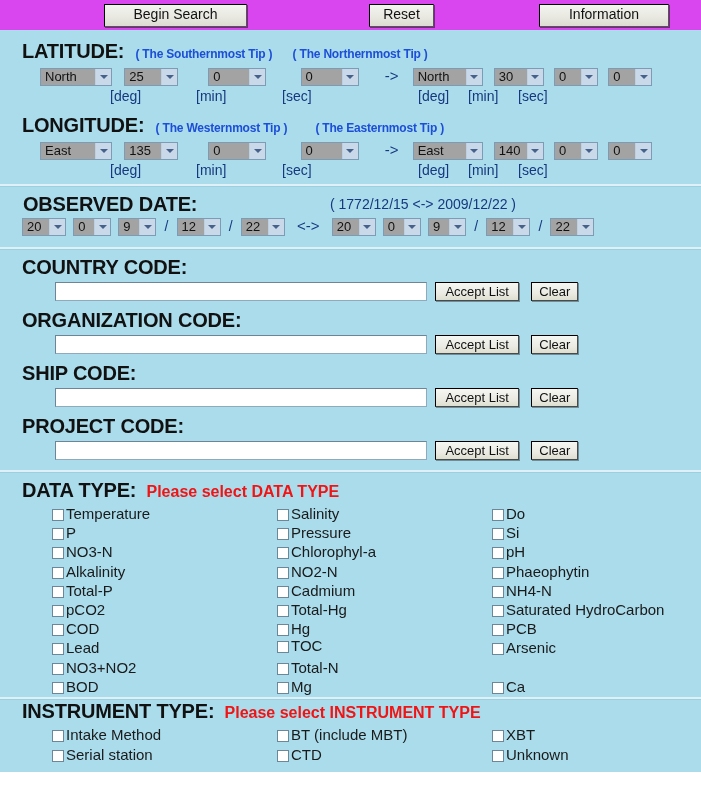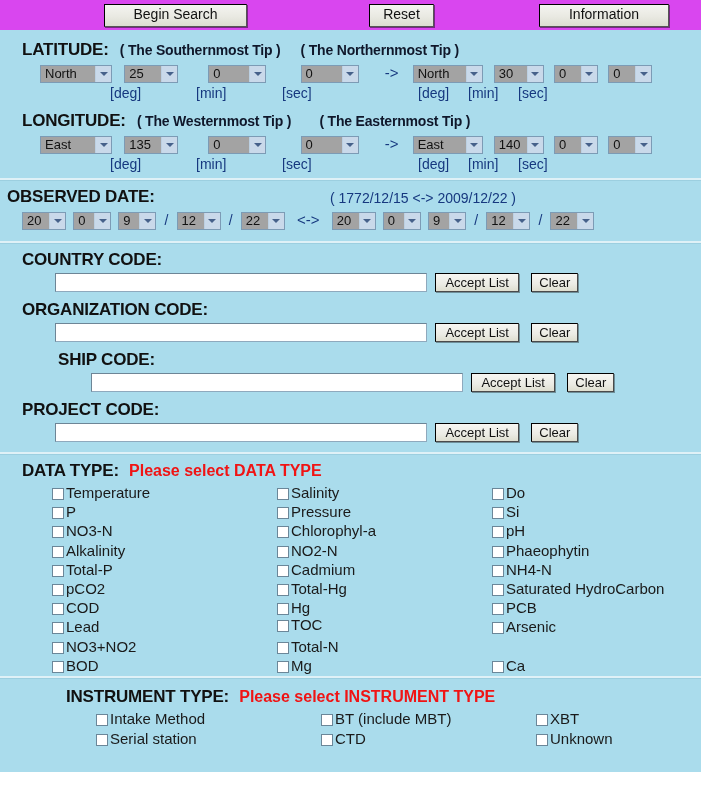--- a/index.html
+++ b/index.html
@@ -63,30 +63,30 @@
     height: 0;
     border-top: 2px solid #dff1f7;
     border-bottom: 1px solid #9ccfe0;
     margin: 4px 0 0 0;
   }
 
   .section { padding: 0 0 0 0; }
 
   .lbl-big {
     font-family: "Liberation Sans", sans-serif;
-    font-size: 17px;
+    font-size: 20px;
     font-weight: bold;
     color: #111111;
     letter-spacing: -0.2px;
   }
   .tip {
     font-family: "Liberation Sans", sans-serif;
-    font-size: 14px;
+    font-size: 12px;
     font-weight: bold;
-    color: #0f172a;
+    color: #1d4ed8;
     letter-spacing: -0.2px;
   }
   .redhint {
     color: #f01414;
     font-weight: bold;
     font-size: 16px;
   }
   .unit {
     font-family: "Liberation Sans", sans-serif;
     font-size: 14px;
@@ -311,21 +311,21 @@
         <span class="unit" style="position:absolute; left:282px;">[sec]</span>
         <span class="unit" style="position:absolute; left:418px;">[deg]</span>
         <span class="unit" style="position:absolute; left:468px;">[min]</span>
         <span class="unit" style="position:absolute; left:518px;">[sec]</span>
       </div>
     </div>
 
     <div class="sep"></div>
 
     <div class="section" style="padding-top:6px;">
-      <div class="row" style="padding-left:7px; position:relative; height:22px;">
+      <div class="row" style="padding-left:23px; position:relative; height:22px;">
         <span class="lbl-big">OBSERVED DATE:</span>
         <span class="rangetxt" style="position:absolute; left:330px; top:3px;">( 1772/12/15 &lt;-&gt; 2009/12/22 )</span>
       </div>
       <div class="row" style="padding-left:22px; margin-top:2px; height:20px;">
         <span class="sel" style="width:44px;">
           <span class="val">20</span>
           <span class="arw"></span>
         </span>
         <span class="sel" style="width:38px; margin-left:3px;">
           <span class="val">0</span>
@@ -390,21 +390,21 @@
         <div style="padding-left:22px;">
           <span class="lbl-big">ORGANIZATION CODE:</span>
         </div>
         <div style="padding-left:55px; margin-top:2px; height:22px;">
           <input class="codeinput" type="text" style="width: 372px;">
           <span class="sbtn" style="width:84px; margin-left:4px;">Accept List</span>
           <span class="sbtn" style="width:47px; margin-left:8px;">Clear</span>
         </div>
       </div>
 
-      <div style="margin-top:6px;padding-left:36px;">
+      <div style="margin-top:6px;">
         <div style="padding-left:22px;">
           <span class="lbl-big">SHIP CODE:</span>
         </div>
         <div style="padding-left:55px; margin-top:2px; height:22px;">
           <input class="codeinput" type="text" style="width: 372px;">
           <span class="sbtn" style="width:84px; margin-left:4px;">Accept List</span>
           <span class="sbtn" style="width:47px; margin-left:8px;">Clear</span>
         </div>
       </div>
 
@@ -455,21 +455,21 @@
           <div class="cbitem" style="left: 492px; top: 76.8px;"><span class="cbbox"></span><span class="cbtext">NH4-N</span></div>
           <div class="cbitem" style="left: 492px; top: 96px;"><span class="cbbox"></span><span class="cbtext">Saturated HydroCarbon</span></div>
           <div class="cbitem" style="left: 492px; top: 115.2px;"><span class="cbbox"></span><span class="cbtext">PCB</span></div>
           <div class="cbitem" style="left: 492px; top: 134.4px;"><span class="cbbox"></span><span class="cbtext">Arsenic</span></div>
           <div class="cbitem" style="left: 492px; top: 172.8px;"><span class="cbbox"></span><span class="cbtext">Ca</span></div>
         </div>
     </div>
 
     <div class="sep" style="margin-top:0px;"></div>
 
-    <div class="section" style="padding-top:8px;margin-left:44px;">
+    <div class="section" style="">
       <div style="padding-left:22px;">
         <span class="lbl-big">INSTRUMENT TYPE:</span>
         <span class="redhint" style="margin-left:6px;">Please select INSTRUMENT TYPE</span>
       </div>
       <div class="cbgrid" id="it-grid" style="height:42px; margin-top:3px;">
           <div class="cbitem" style="left: 52px; top: 0px;"><span class="cbbox"></span><span class="cbtext">Intake Method</span></div>
           <div class="cbitem" style="left: 52px; top: 20px;"><span class="cbbox"></span><span class="cbtext">Serial station</span></div>
           <div class="cbitem" style="left: 277px; top: 0px;"><span class="cbbox"></span><span class="cbtext">BT (include MBT)</span></div>
           <div class="cbitem" style="left: 277px; top: 20px;"><span class="cbbox"></span><span class="cbtext">CTD</span></div>
           <div class="cbitem" style="left: 492px; top: 0px;"><span class="cbbox"></span><span class="cbtext">XBT</span></div>

